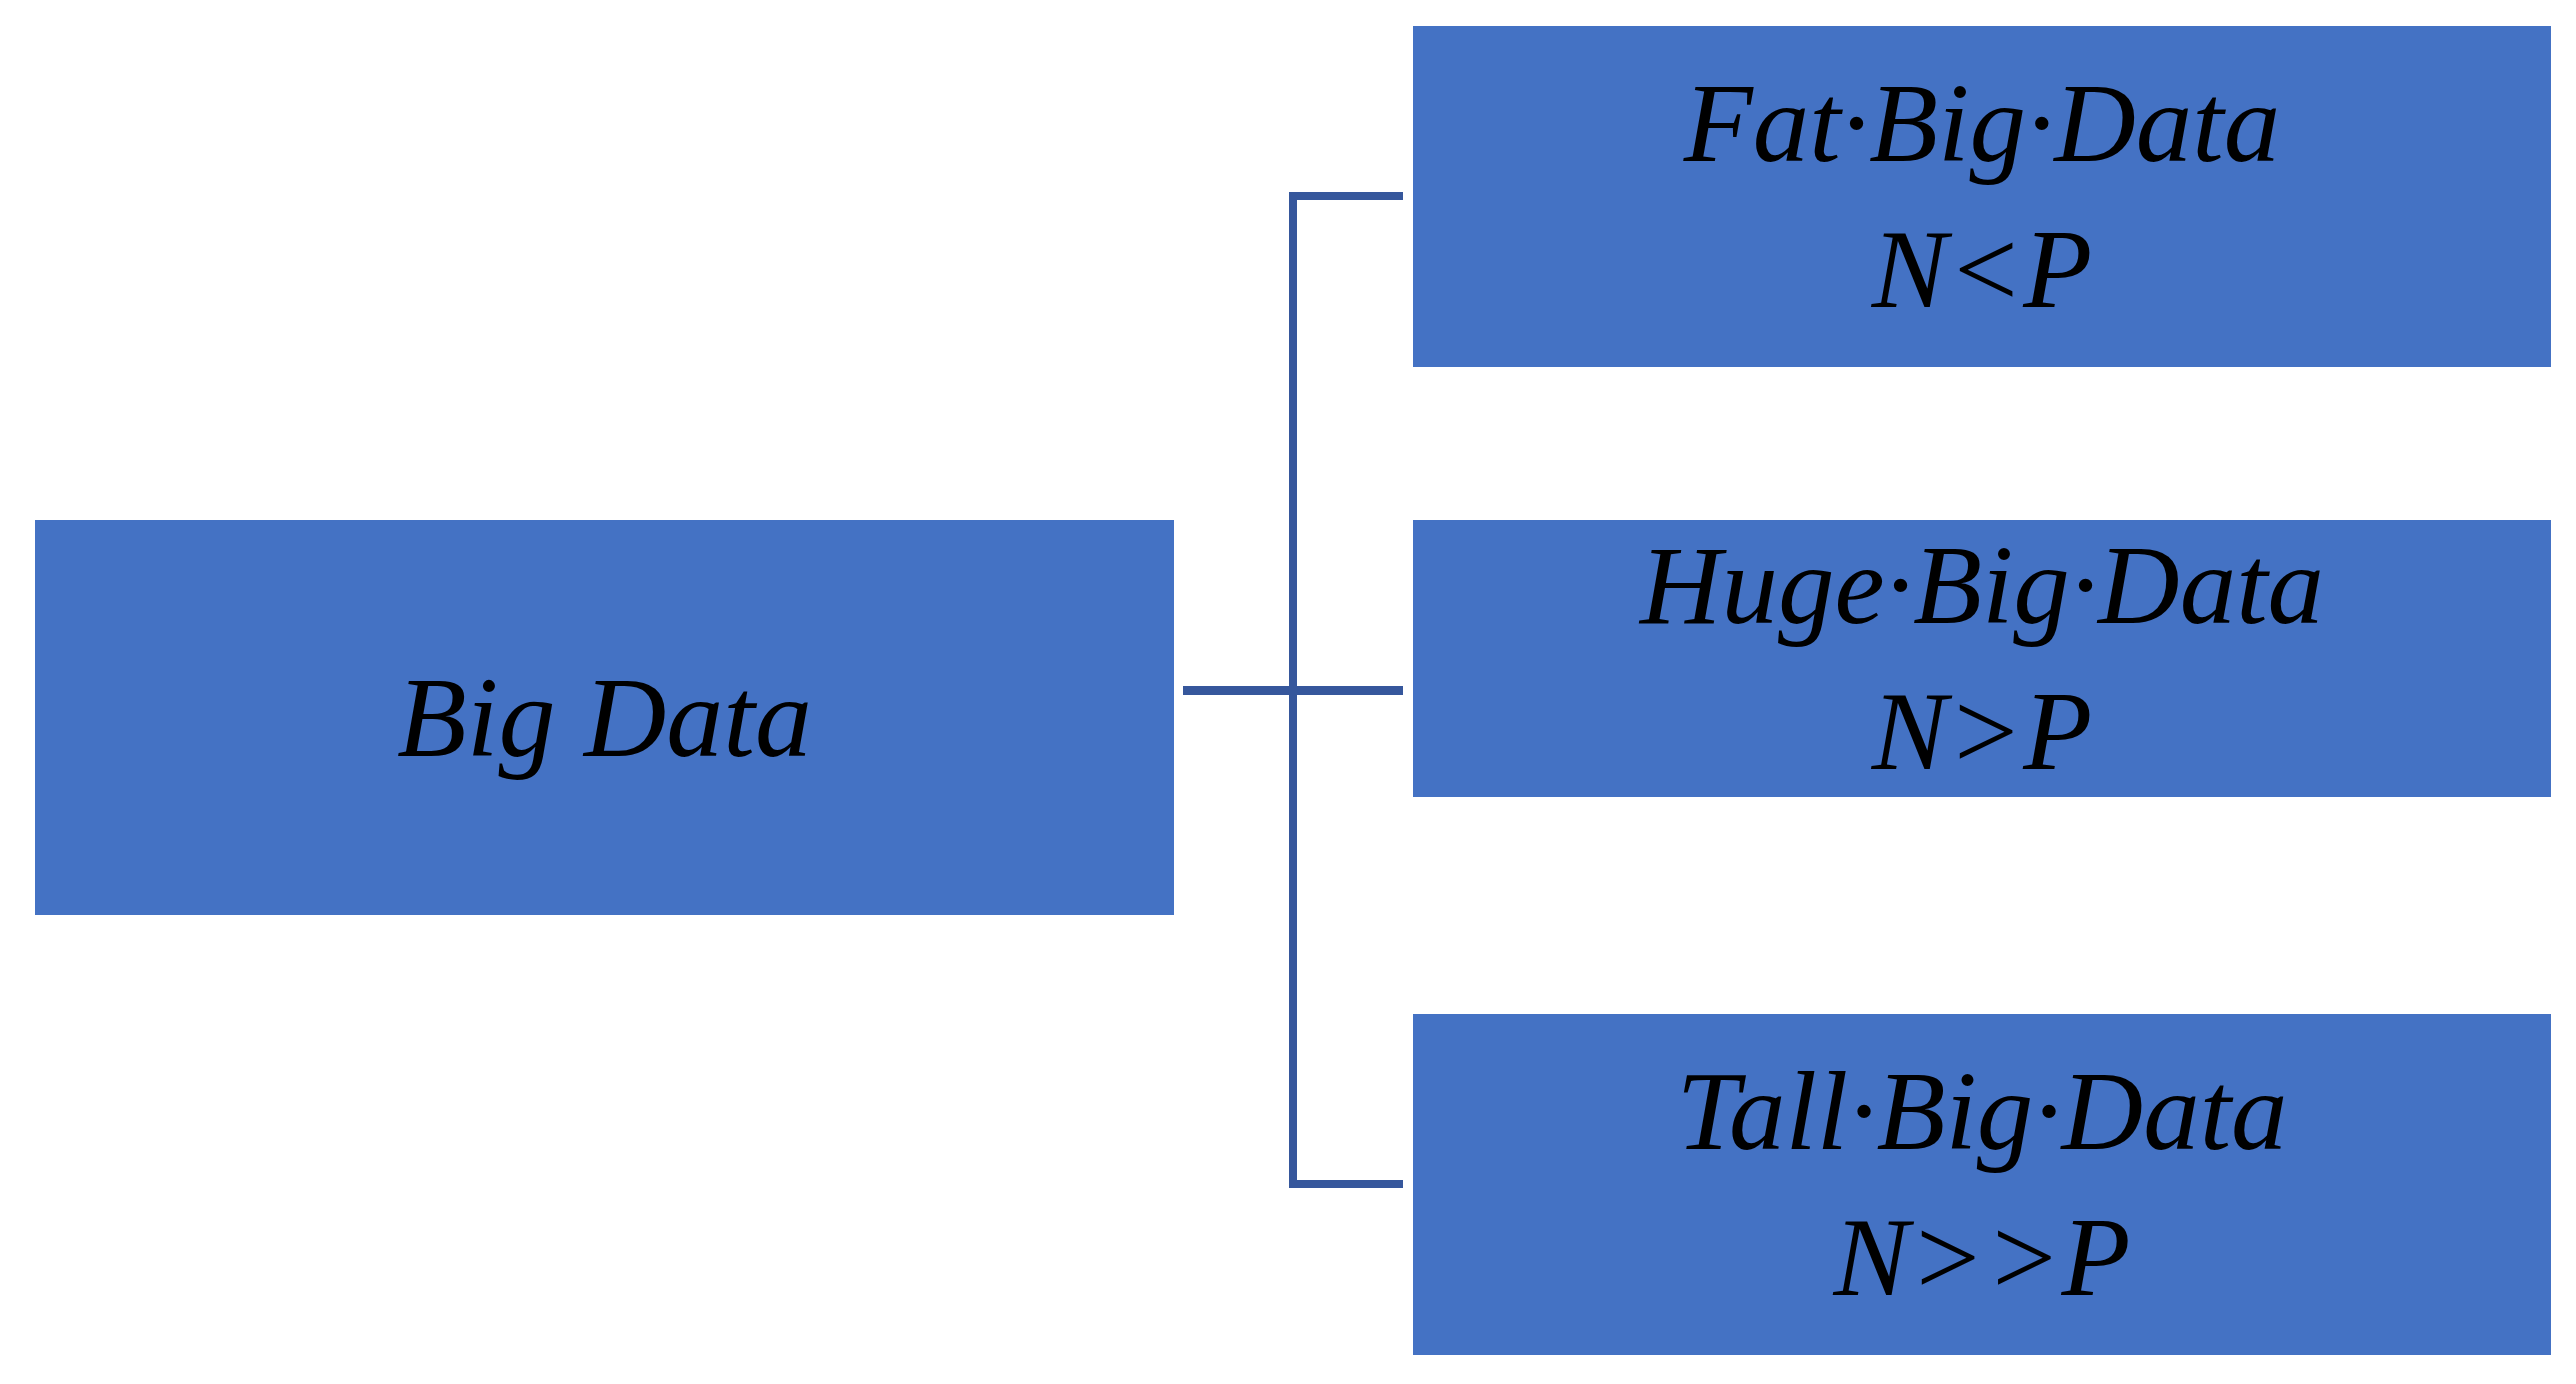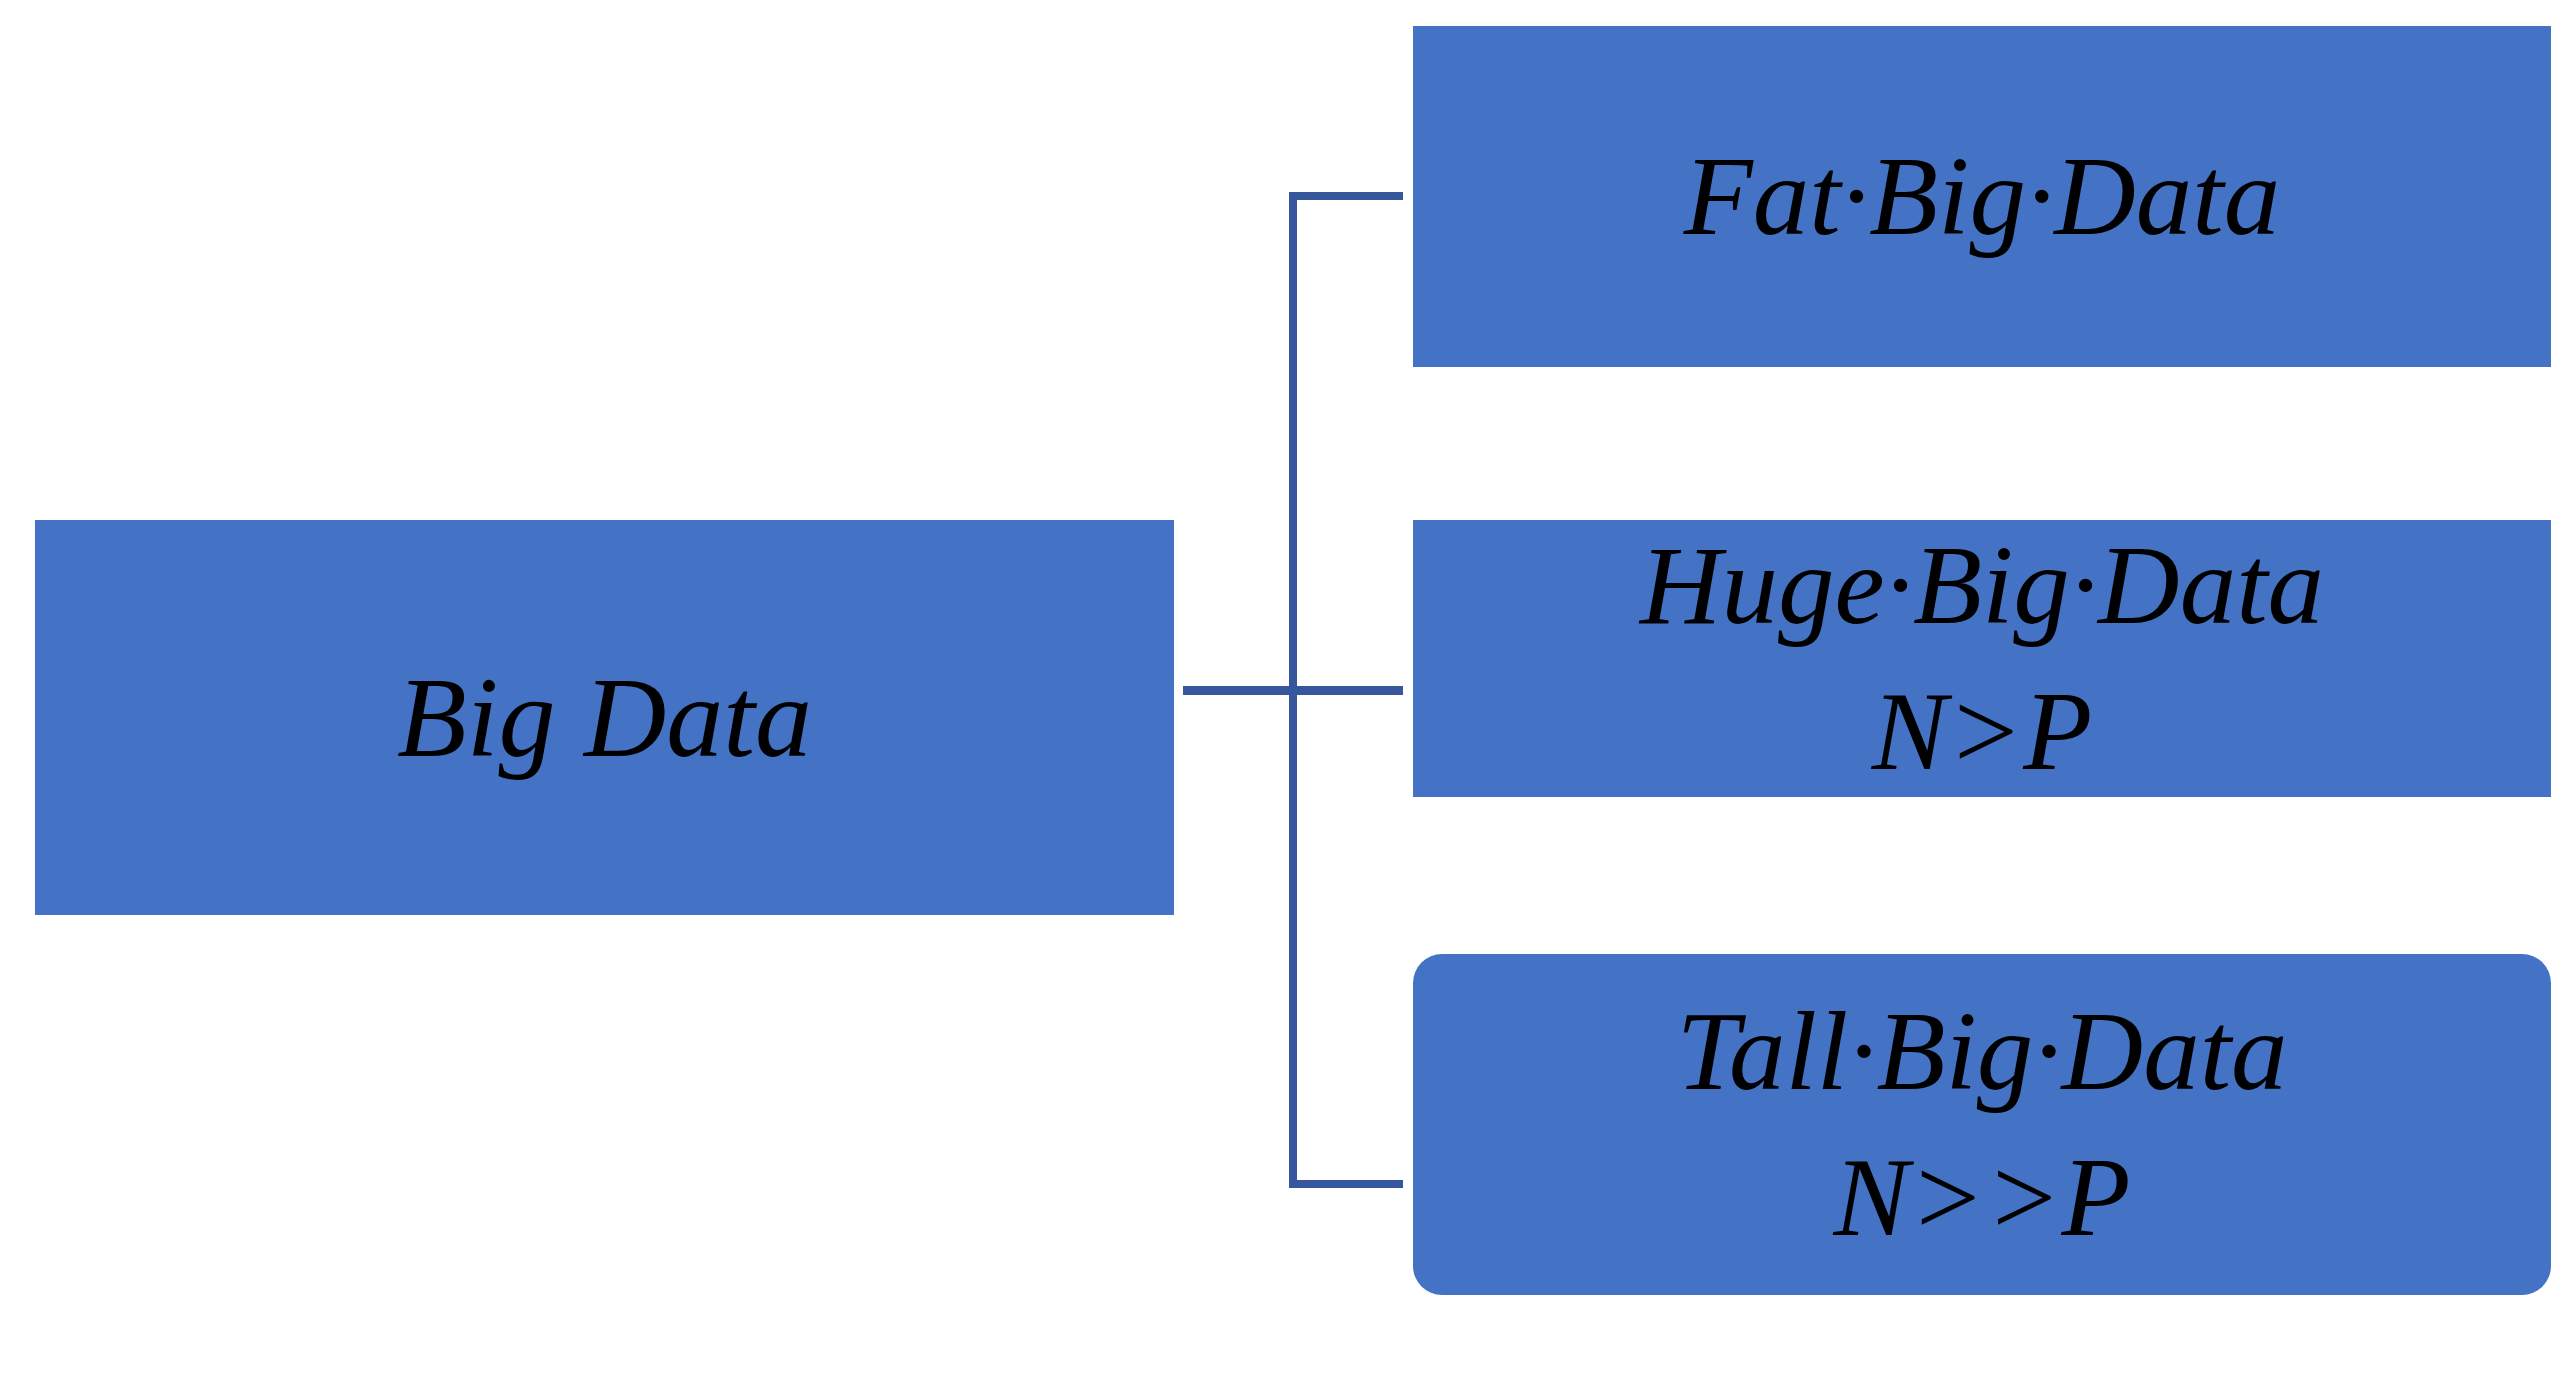--- a/index.html
+++ b/index.html
@@ -37,21 +37,21 @@
     line-height: 1.1;
     white-space: nowrap;
   }
   .branch-node {
     left: 1413px;
     width: 1138px; height: 341px;
     gap: 19px;
   }
   .branch-node.branch-0 { top: 26px; }
   .branch-node.branch-1 { top: 520px; height: 277px; }
-  .branch-node.branch-2 { top: 954px; border-radius: 29px; }
+  .branch-node.branch-2 { top: 1014px; }
   .branch-title, .branch-subtitle {
     font-size: 113px;
     line-height: 1.12;
     white-space: nowrap;
   }
   .connector {
     position: absolute;
     background: var(--connector);
   }
   .connector-vertical   { left: 1289px; top: 192px;  width: 8.4px;   height: 996px; }
@@ -68,20 +68,21 @@
   <div class="connector connector-top"></div>
   <div class="connector connector-middle"></div>
   <div class="connector connector-bottom"></div>
 
   <div class="node root-node">
     <span class="node-label">Big Data</span>
   </div>
 
   <div class="node branch-node branch-0">
     <span class="branch-title">Fat·Big·Data</span>
+    <span class="branch-subtitle">N&lt;P</span>
   </div>
 
   <div class="node branch-node branch-1">
     <span class="branch-title">Huge·Big·Data</span>
     <span class="branch-subtitle">N&gt;P</span>
   </div>
 
   <div class="node branch-node branch-2">
     <span class="branch-title">Tall·Big·Data</span>
     <span class="branch-subtitle">N&gt;&gt;P</span>

